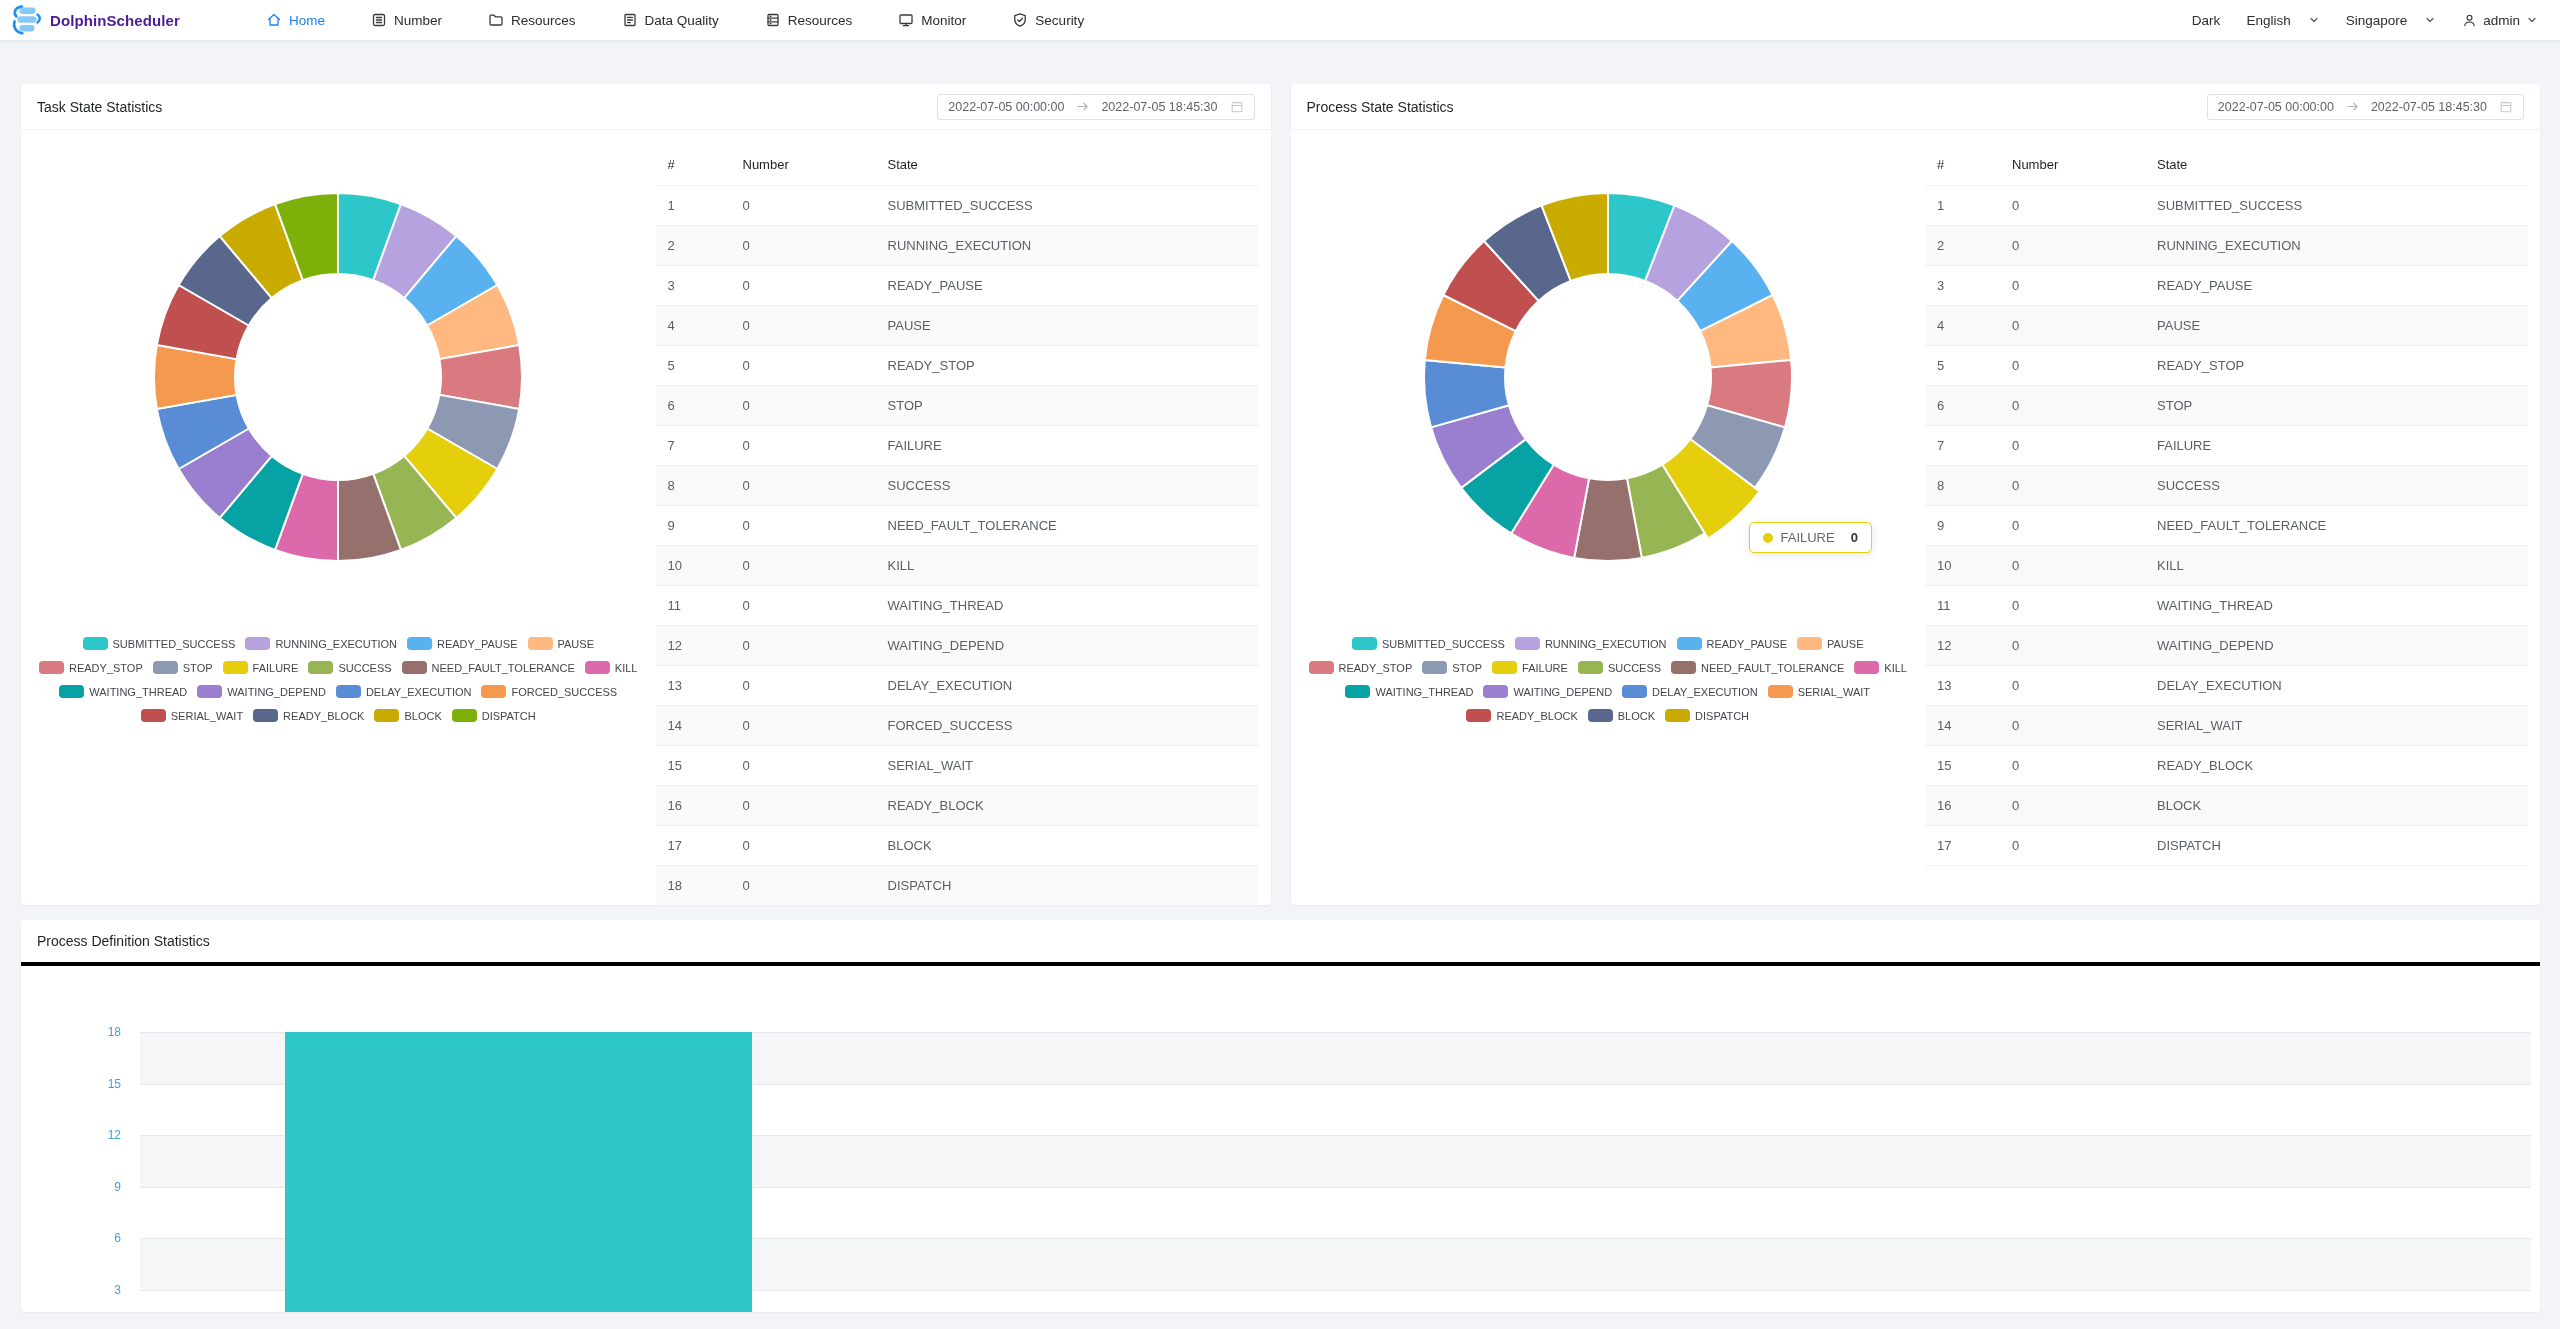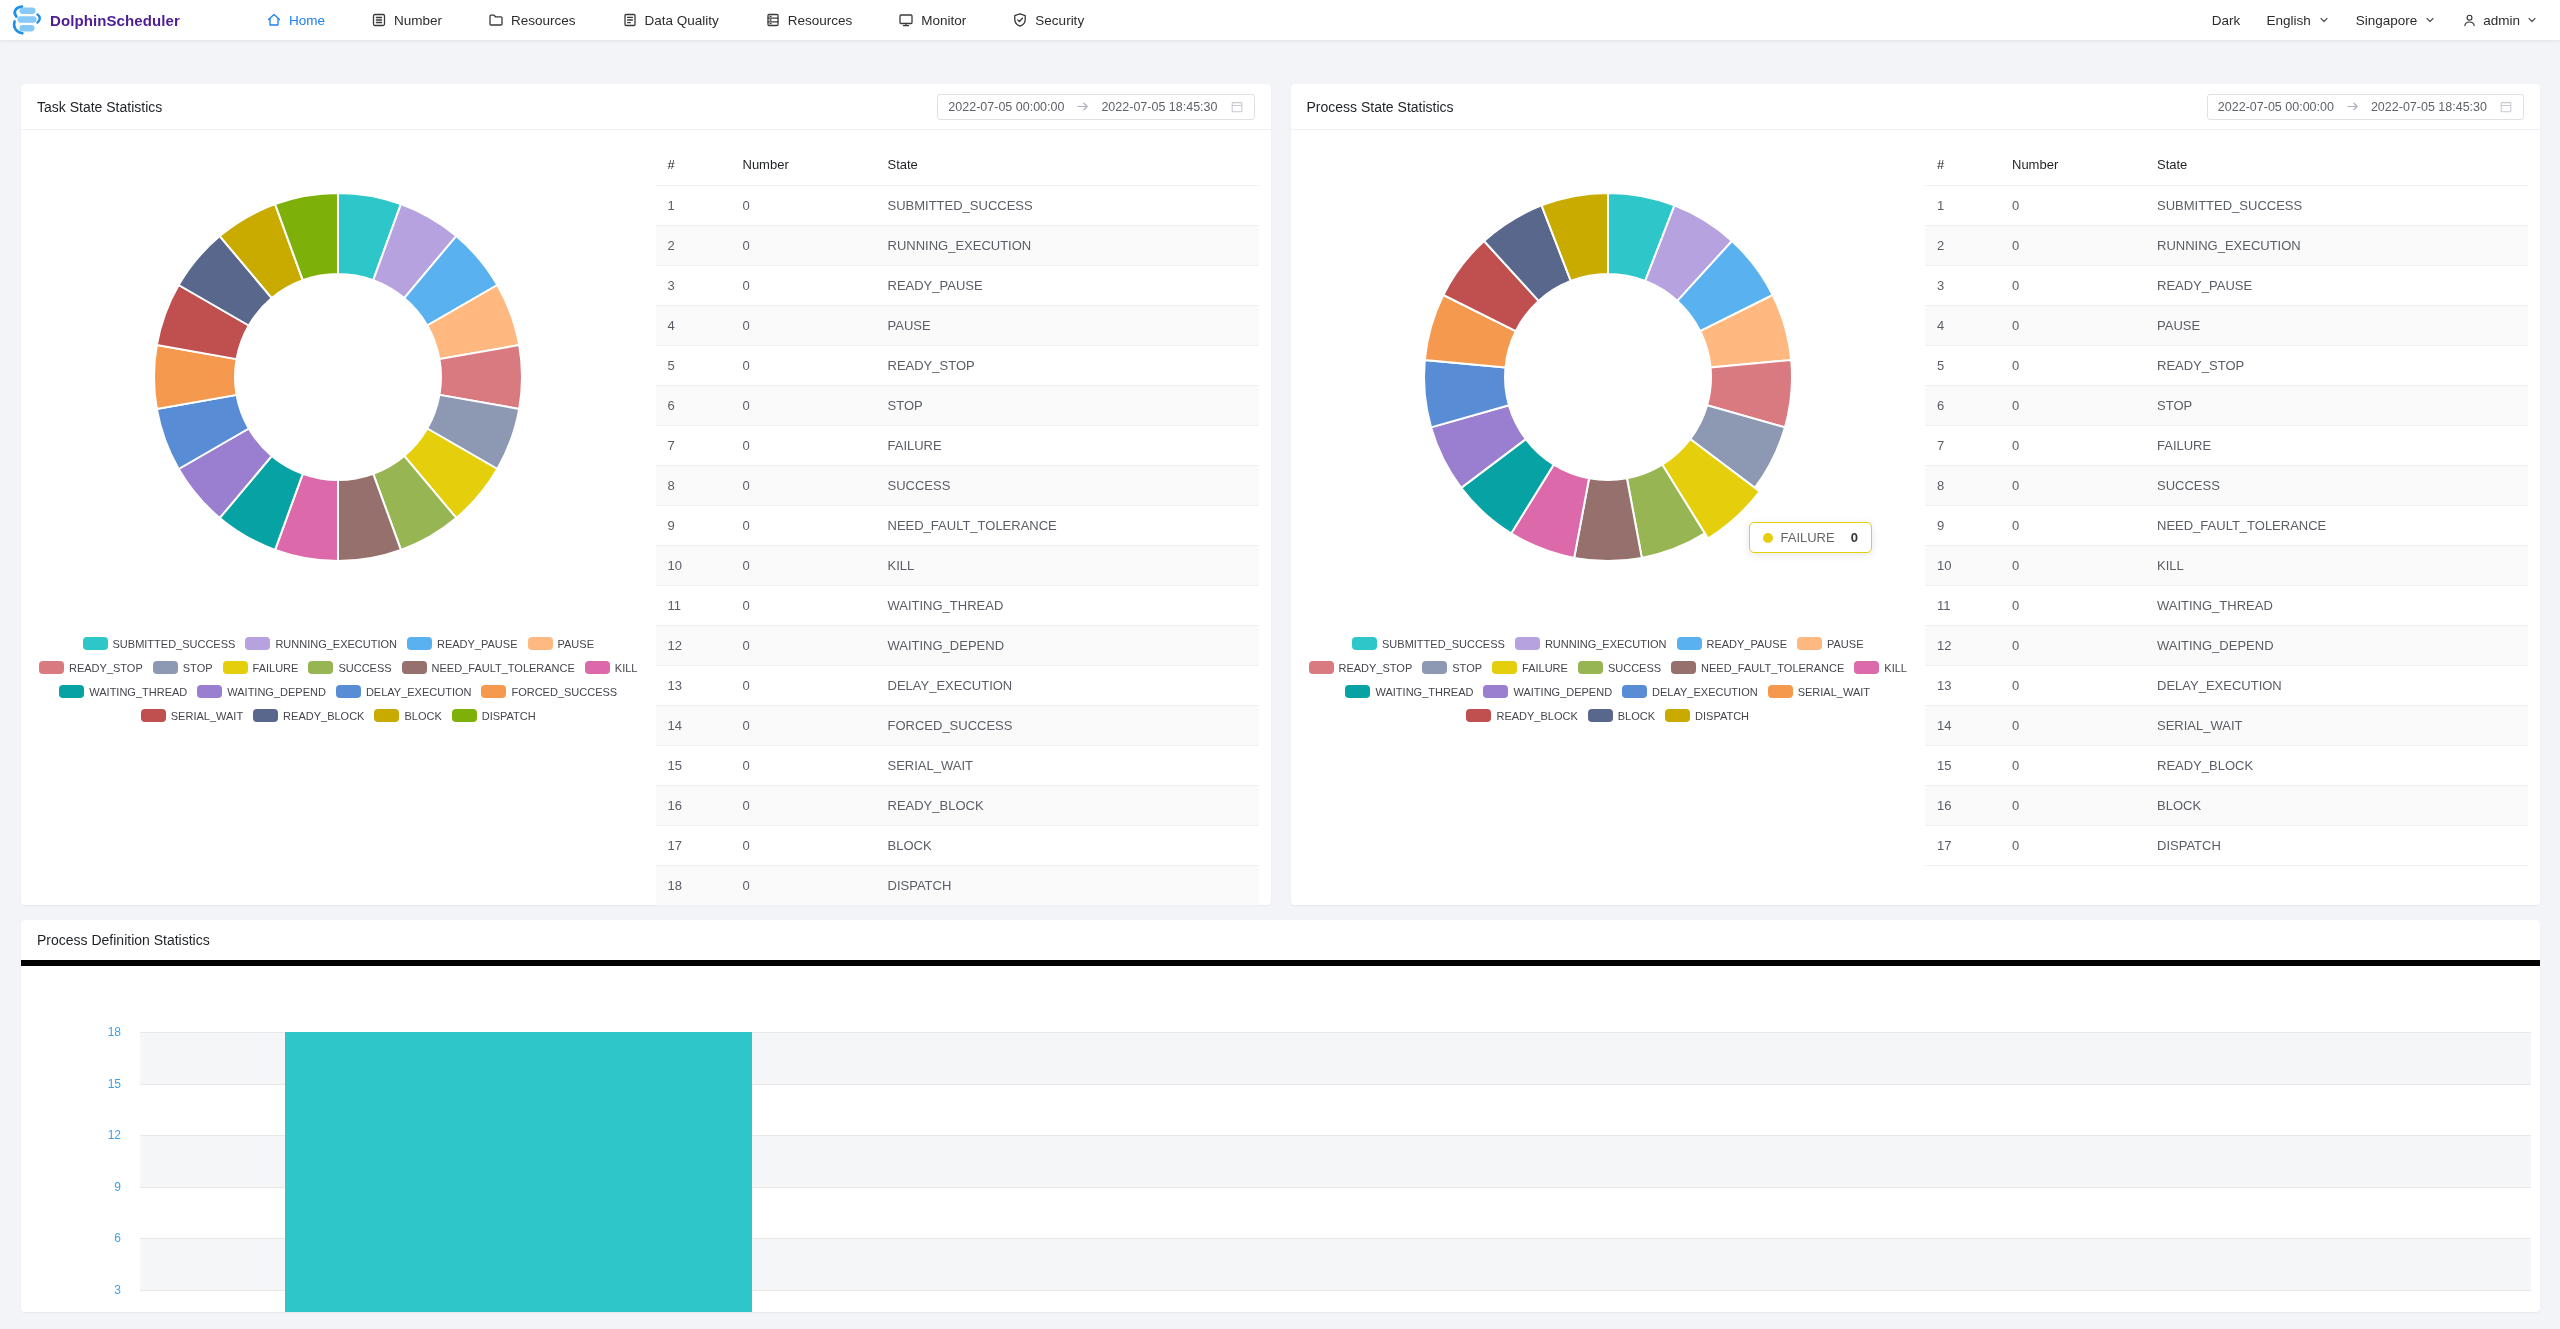--- a/index.html
+++ b/index.html
@@ -16,21 +16,21 @@
     padding:0 22px 0 10px; box-shadow:0 1px 3px rgba(0,0,0,.08);
     position:relative; z-index:5;
   }
   .brand { display:flex; align-items:center; gap:6px; cursor:pointer; }
   .brand-title { font-size:15px; font-weight:bold; color:#4c1d95; letter-spacing:.1px; }
   .nav-menu { display:flex; align-items:center; margin-left:86px; gap:46px; }
   .nav-item { display:flex; align-items:center; gap:7px; font-size:13.5px; color:#2c2c2c; cursor:pointer; }
   .nav-item .nav-icon { display:flex; color:#3a3a3a; }
   .nav-item.active, .nav-item.active .nav-icon { color:#2080f0; }
   .nav-right { margin-left:auto; display:flex; align-items:center; gap:26px; font-size:13.5px; color:#2c2c2c; }
-  .nav-drop { display:flex; align-items:center; gap:7px; cursor:pointer; }
+  .nav-drop { display:flex; align-items:center; gap:17px; cursor:pointer; }
   .nav-drop .chev { display:flex; color:#555; }
   .theme-btn { cursor:pointer; }
   .user-box { display:flex; align-items:center; gap:6px; cursor:pointer; }
   
   main { padding:44px 20px 0 21px; }
   .row { display:flex; gap:20px; }
   .card { background:#fff; border-radius:4px; box-shadow:0 1px 2px rgba(0,0,0,.05); }
   .state-card { flex:1; height:821px; display:flex; flex-direction:column; }
   .card-header {
     height:46px; flex:0 0 46px; display:flex; align-items:center; justify-content:space-between;
@@ -61,21 +61,21 @@
   
   .donut-tooltip {
     position:absolute; left:458px; top:392px; display:flex; align-items:center;
     background:#fff; border:1px solid #e5cf0d; border-radius:5px; padding:7px 13px;
     box-shadow:0 2px 8px rgba(0,0,0,.10); font-size:13px; color:#666; z-index:3;
   }
   .tt-dot { width:10px; height:10px; border-radius:50%; margin-right:8px; }
   .tt-value { font-weight:bold; color:#333; margin-left:16px; }
   
   .def-card { margin-top:15px; height:392px; overflow:hidden; }
-  .def-header { height:46px; display:flex; align-items:center; padding:0 16px; border-bottom:6px solid #000000; }
+  .def-header { height:46px; display:flex; align-items:center; padding:0 16px; border-bottom:4px solid #000000; }
   .bar-chart { position:relative; height:346px; }
   .y-label { position:absolute; width:42px; left:58px; text-align:right; font-size:12px; color:#3ba0e8; transform:translateY(-50%); }
   .gridline { position:absolute; left:119px; right:9px; height:1px; background:#e8e8ea; }
   .band { position:absolute; left:119px; right:9px; }
   .bar-rect { position:absolute; }
 </style>
 </head>
 <body>
 
 <header class="navbar">

